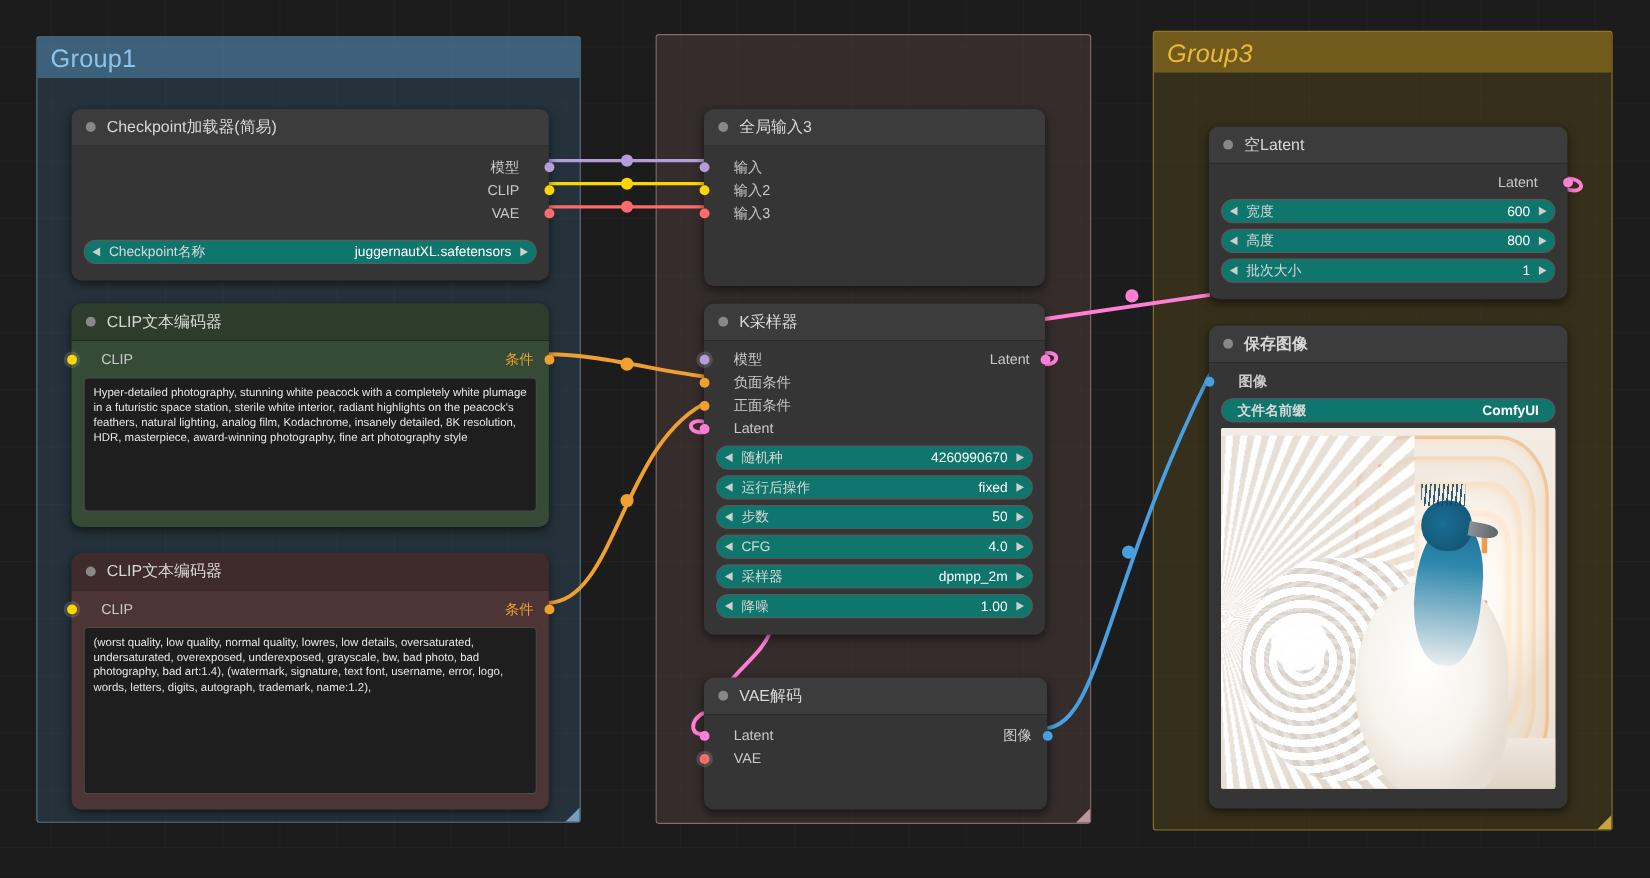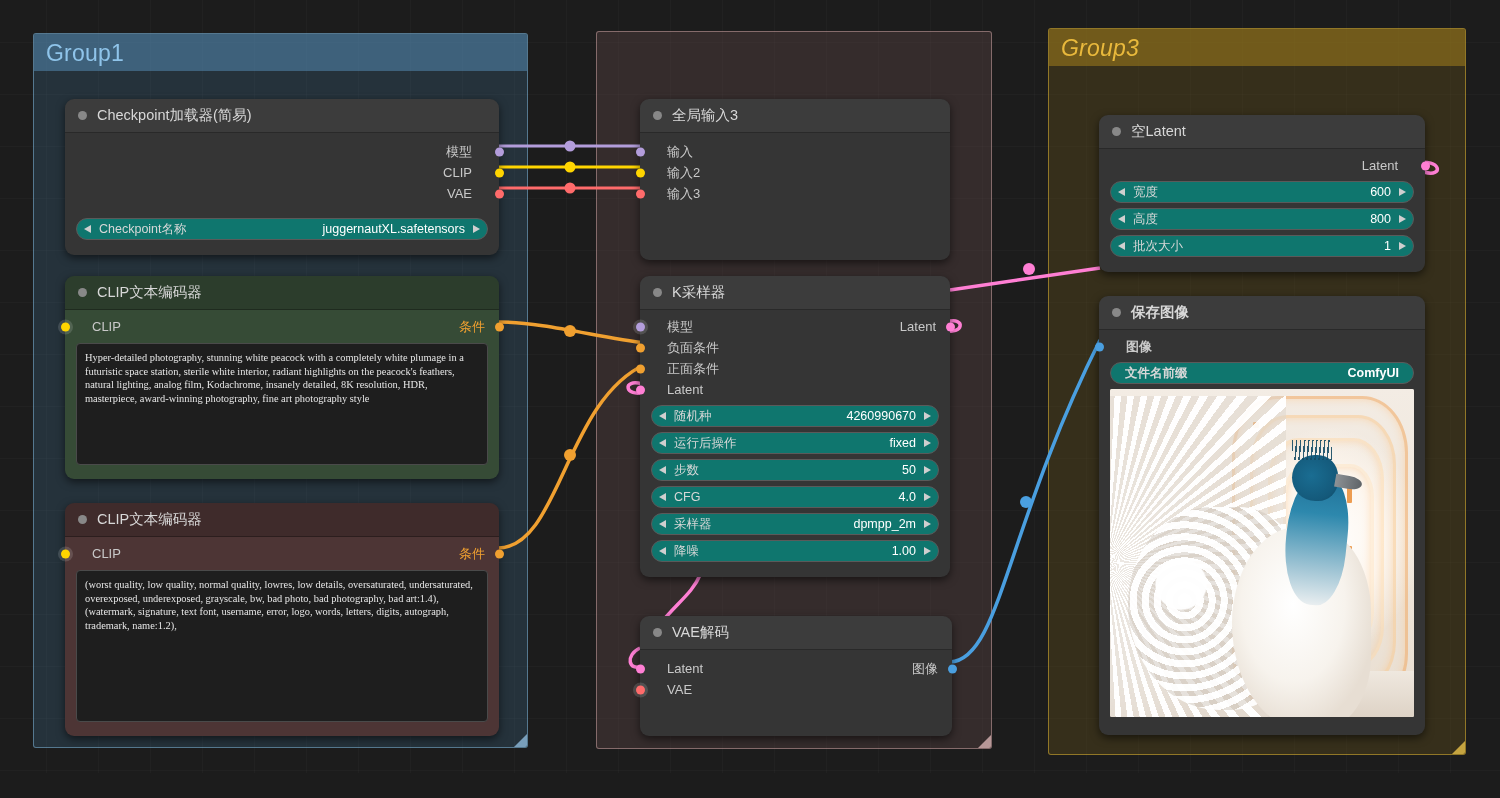--- a/index.html
+++ b/index.html
@@ -120,21 +120,21 @@
   .widget.plain .wname { padding-left: 6px; }
   .widget.plain .wval  { padding-right: 6px; }
 
   
   .textbox {
     margin: 6px 11px 4px;
     background: #1e1e1e;
     border: 1px solid #4a4a4a;
     border-radius: 4px;
     color: #e6e6e6;
-    font-family: Liberation Serif, serif;
+    font-family: Liberation Sans, sans-serif;
     font-size: 10.4px;
     line-height: 13.6px;
     padding: 7px 8px;
     white-space: pre-wrap;
     word-break: normal;
     overflow: hidden;
   }
 
   
   .img-preview {

